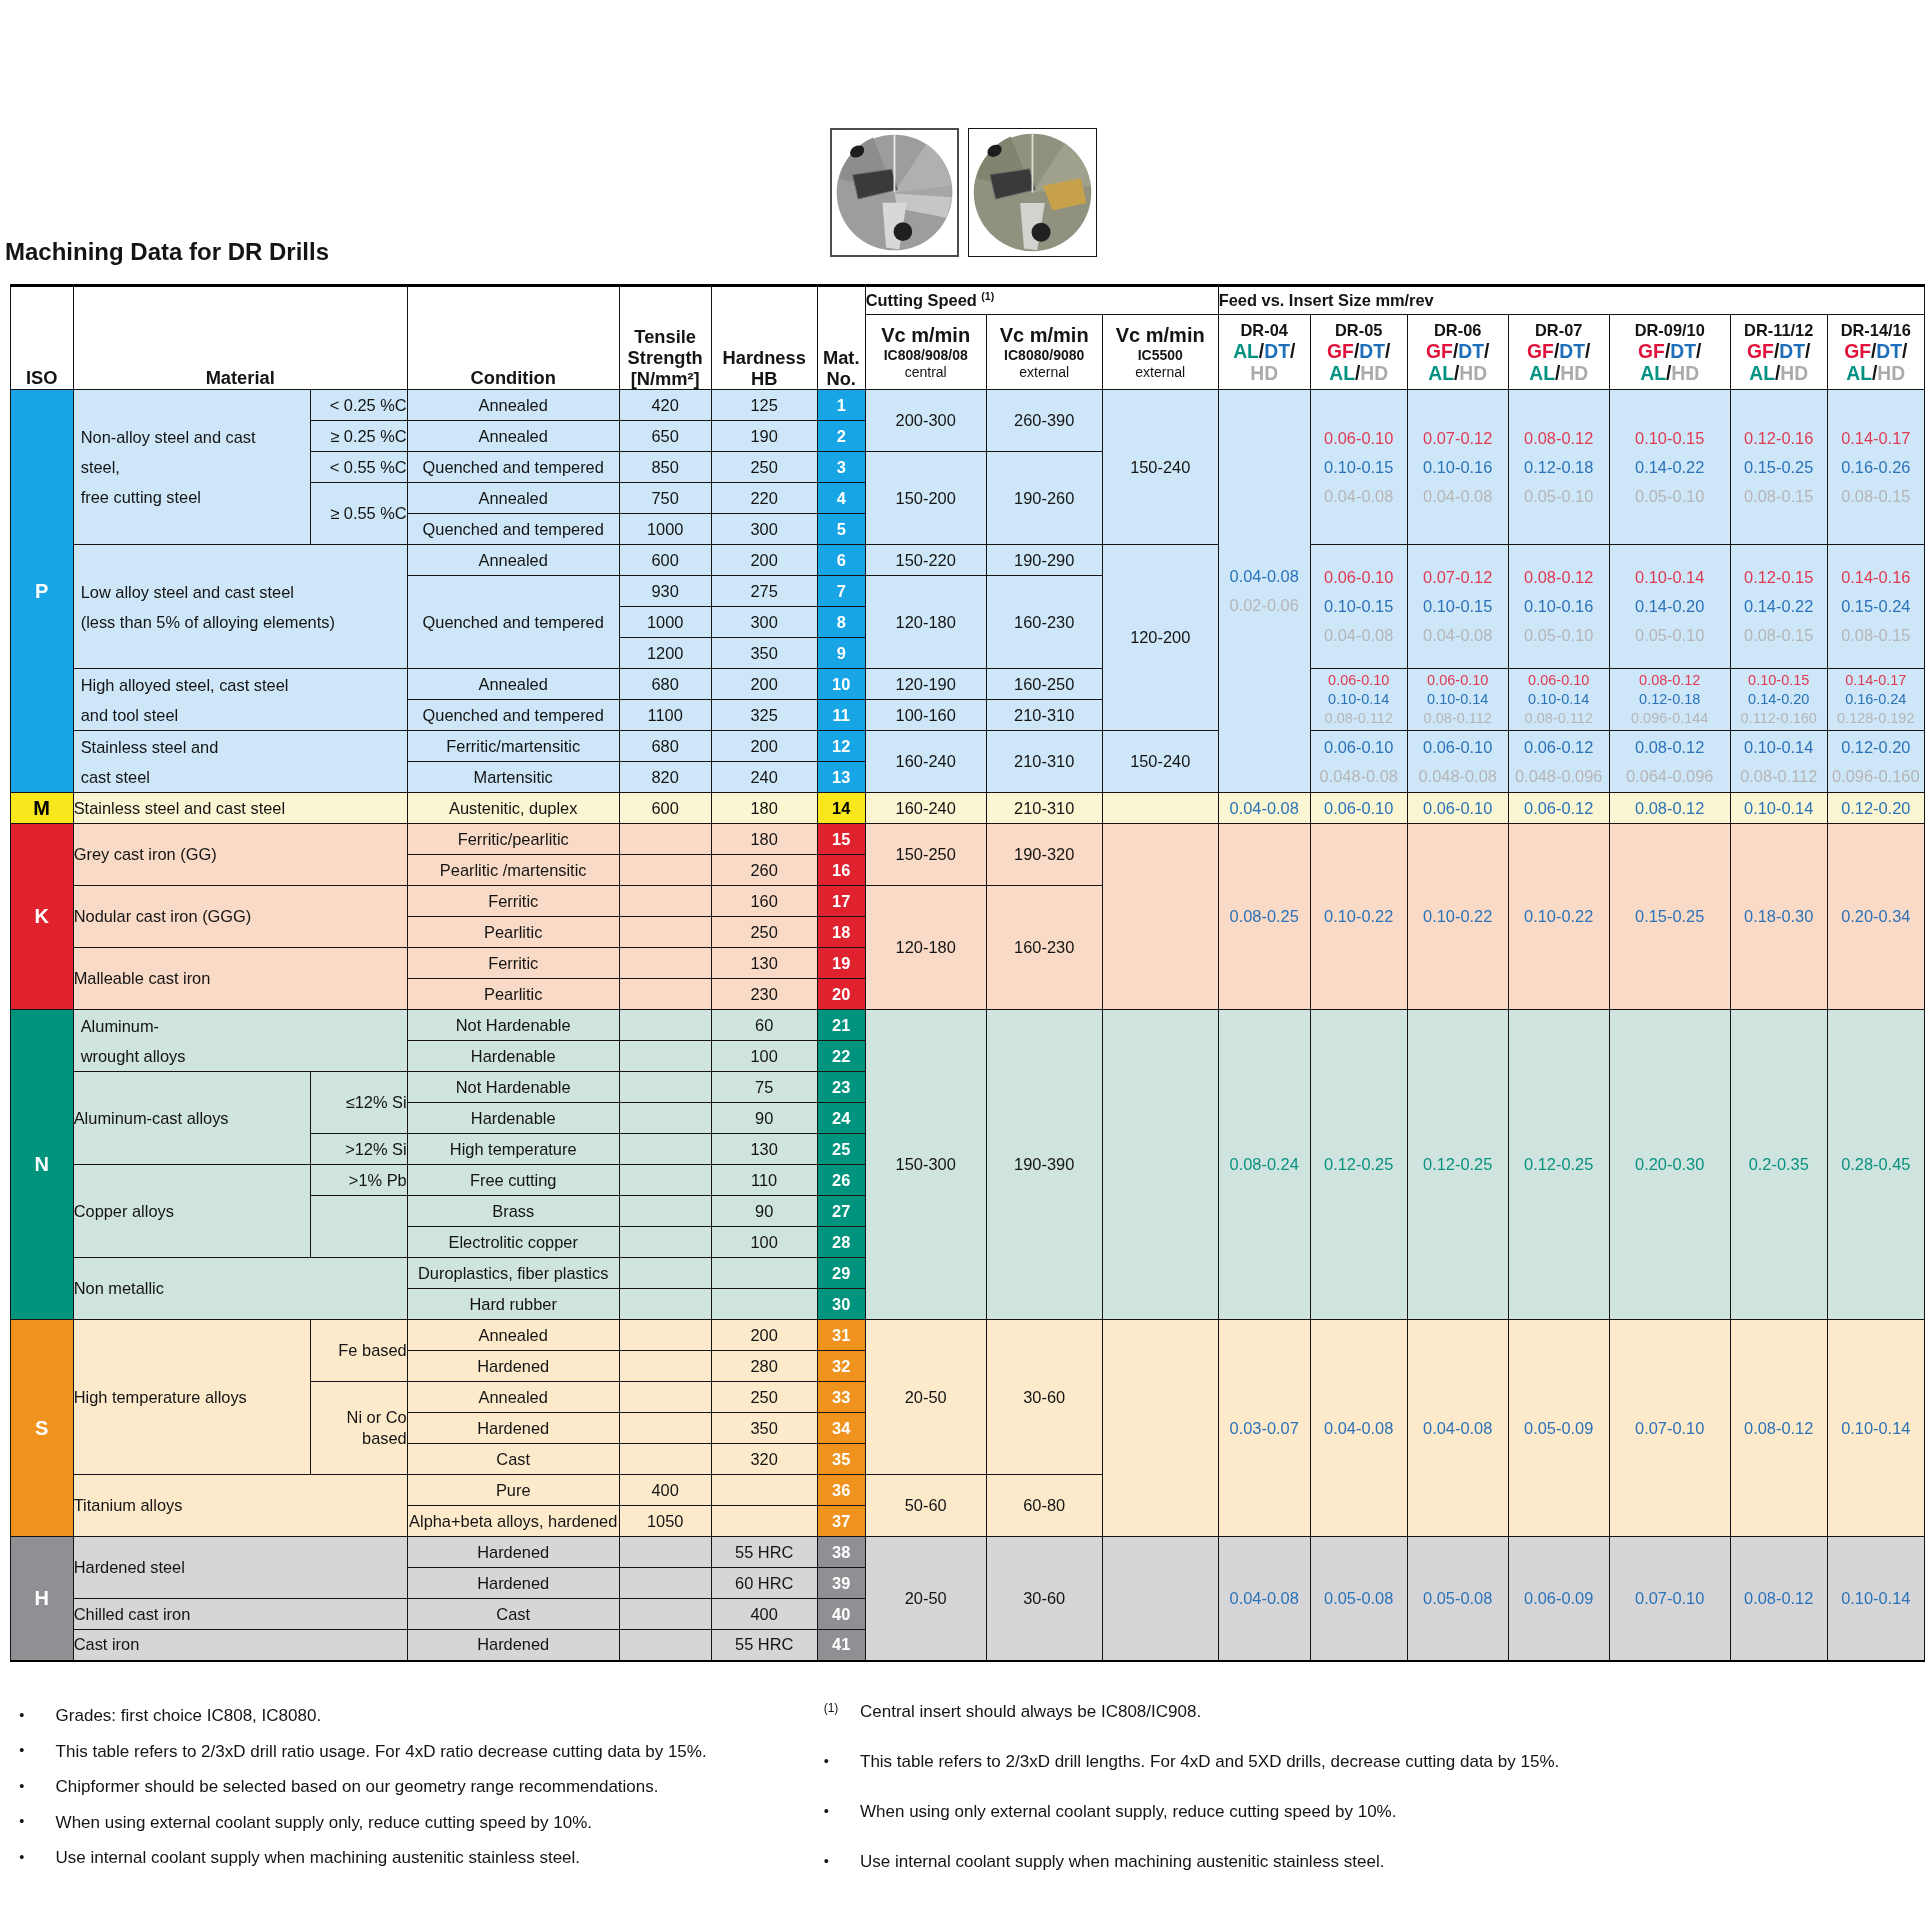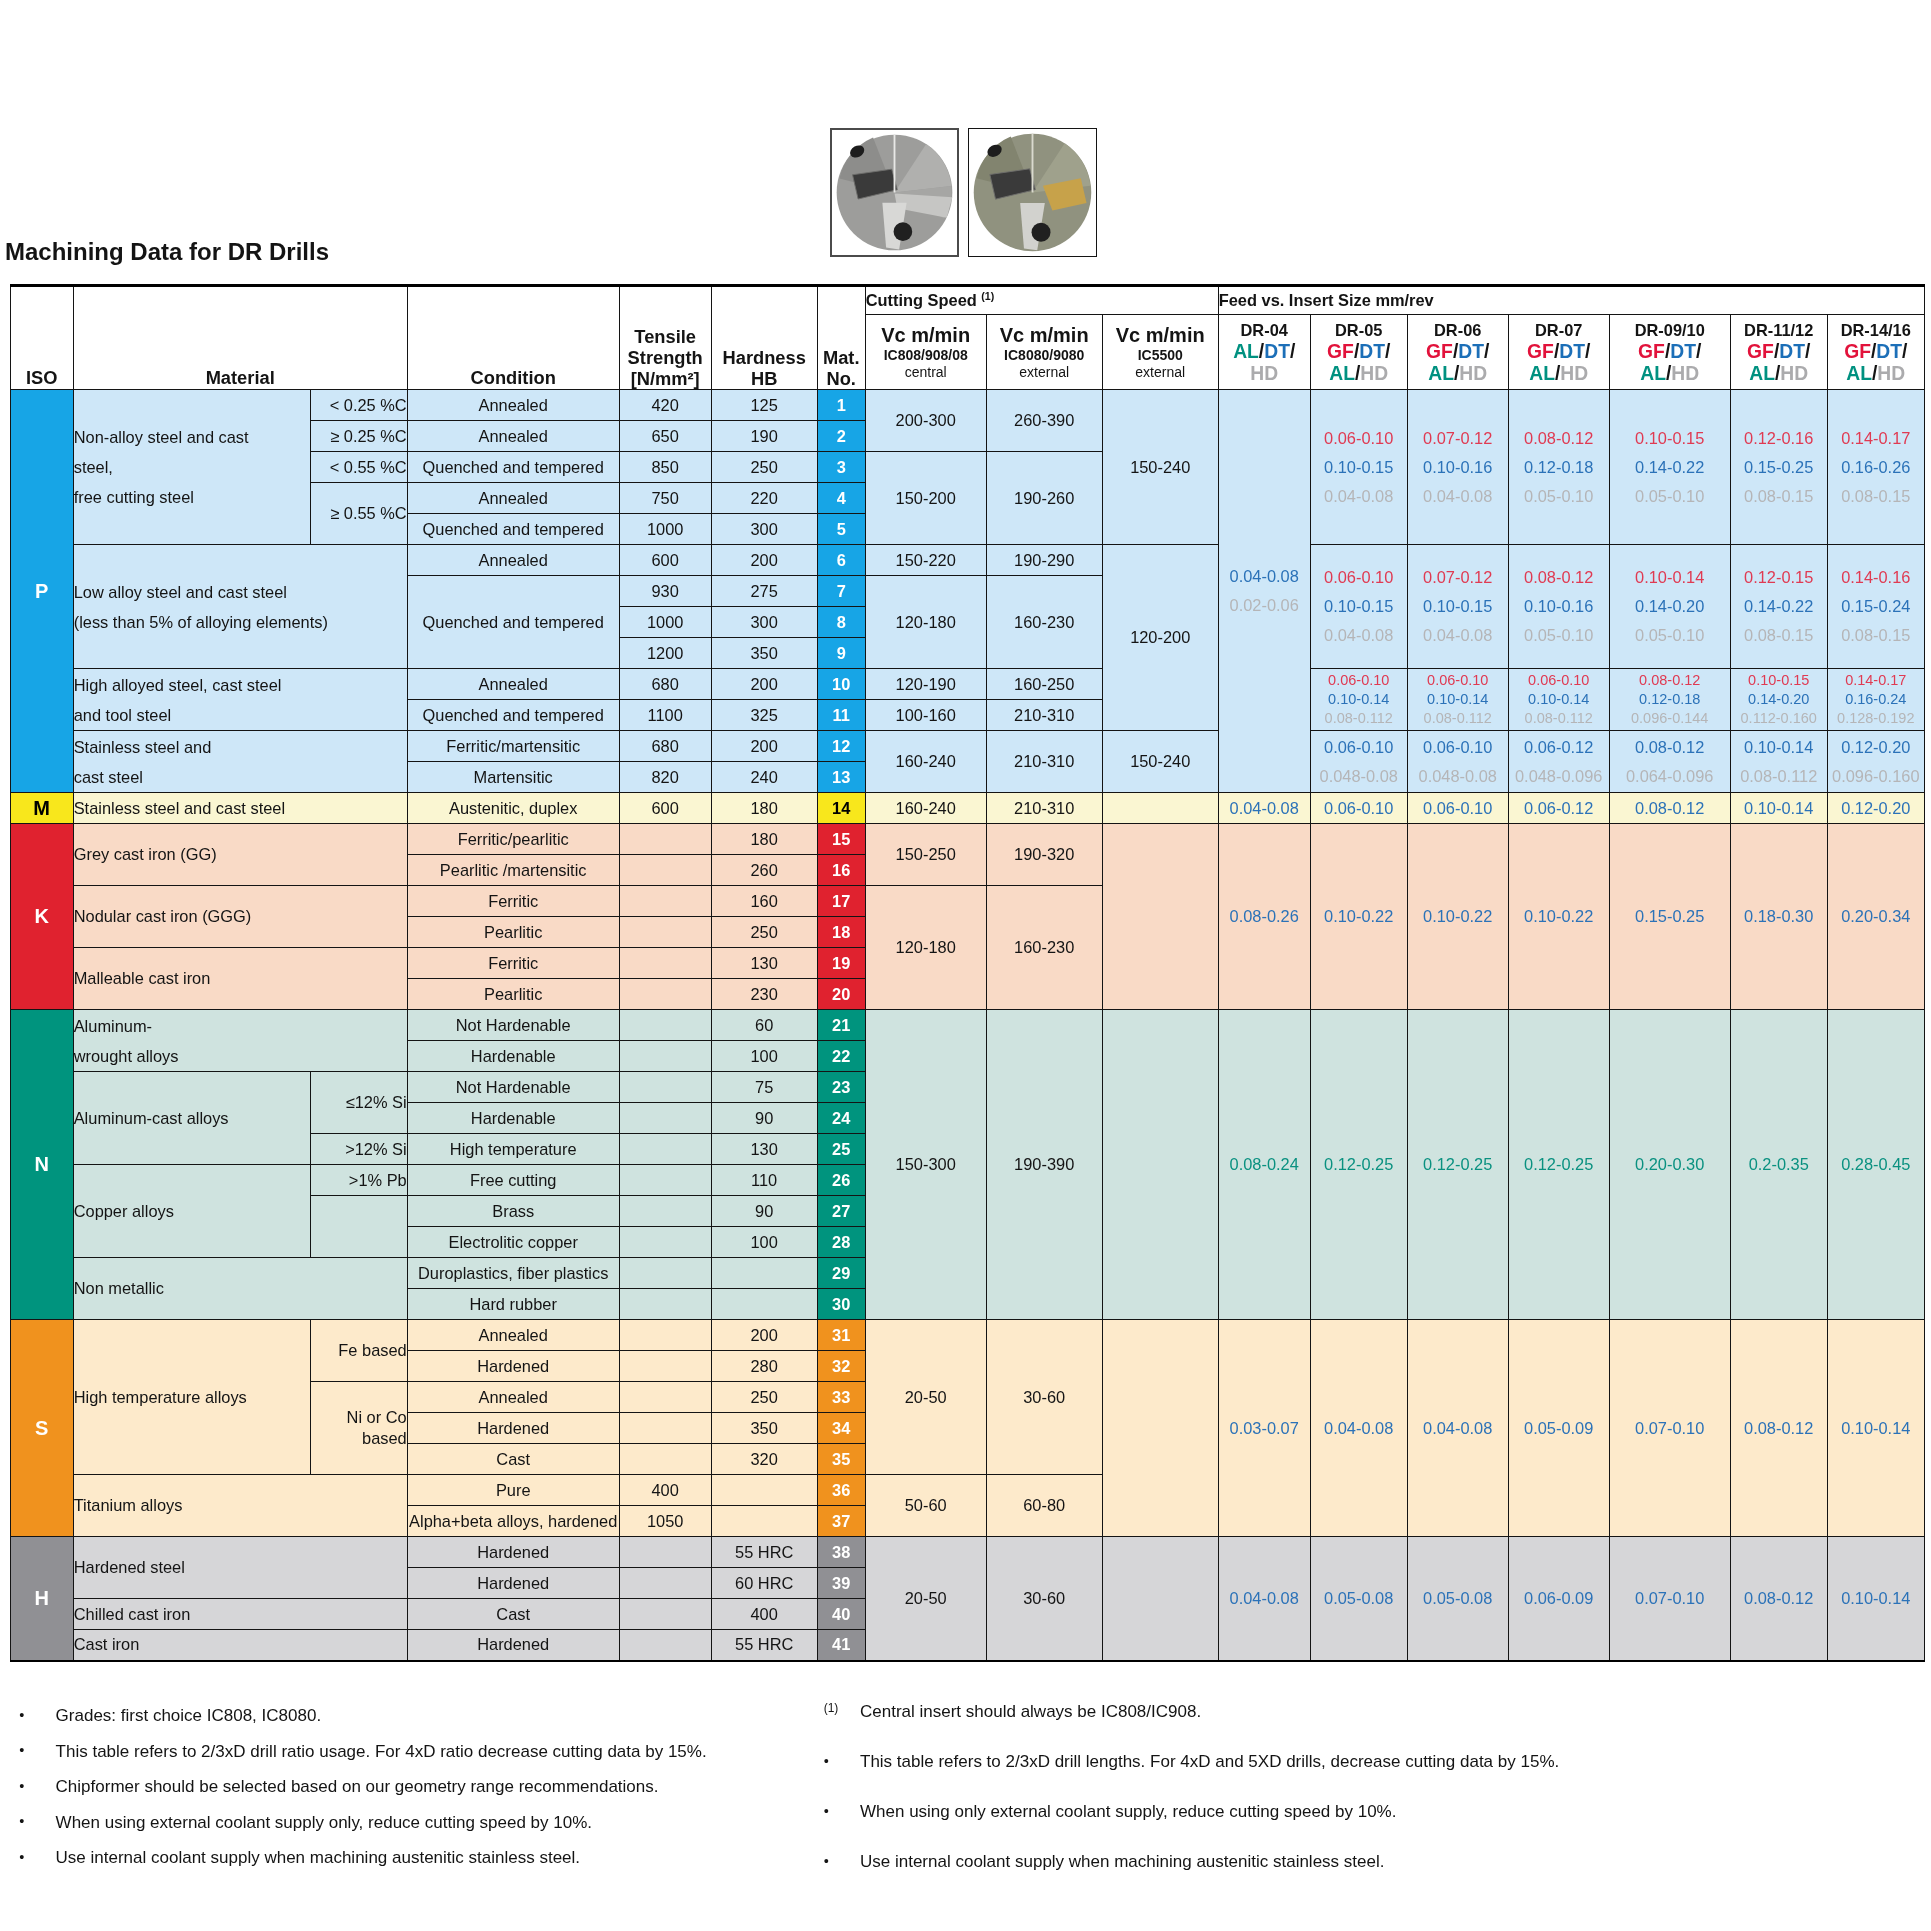--- a/index.html
+++ b/index.html
@@ -38,21 +38,21 @@
   .h-vc .vl2 { font-size:14px; font-weight:normal; line-height:18.3px; }
   .h-dr   { vertical-align:middle; text-align:center; }
   .h-dr .drname  { font-size:16.4px; line-height:21px; font-weight:bold; }
   .h-dr .drparts { font-size:19.3px; line-height:22px; font-weight:bold; }
   .hc-r{color:#E2123B} .hc-b{color:#1C6FB8} .hc-t{color:#009180} .hc-g{color:#ABABAD} .hc-k{color:#141414}
 
   tbody tr { height:31px; }
   tbody td { text-align:center; font-size:16.4px; vertical-align:middle; }
   .c-iso  { font-size:20px; font-weight:bold; color:#fff; border-right:1.9px solid #000; }
   .c-mat  { text-align:left; padding-left:23px; border-right-style:none; }
-  .c-mat div { line-height:30px; }
+  .c-mat div { line-height:30px;padding-left:7px; }
   .c-qual { text-align:right; padding-right:7.7px; border-left-style:none; }
   .c-qual div { line-height:21px; }
   .c-no   { font-weight:bold; color:#fff; border-left:1.9px solid #000; border-right:1.9px solid #000; }
   .c-feed div { line-height:29px; }
   .c-feed.tight div { line-height:19px; font-size:14.5px; }
   .fc-r{color:#E03A52} .fc-b{color:#2B72B8} .fc-g{color:#B5B5B7} .fc-t{color:#0A9180}
 
   tr.grp-start > td { border-top:2.4px solid #000; }
   tr.sec-start > td { border-top:3.4px solid #000; }
   .hrow2 th { border-bottom:1.9px solid #000; }
@@ -471,21 +471,21 @@
         <td class="c-iso" rowspan="6">K</td>
         <td class="c-mat" rowspan="2" colspan="2">Grey cast iron  (GG)</td>
         <td class="c-cond">Ferritic/pearlitic</td>
         <td class="c-num"></td>
         <td class="c-num">180</td>
         <td class="c-no">15</td>
         <td class="c-vc" rowspan="2">150-250</td>
         <td class="c-vc" rowspan="2">190-320</td>
         <td class="c-vc" rowspan="6"></td>
         <td class="c-feed" rowspan="6">
-          <div class="fc-b">0.08-0.26</div>
+          <div class="fc-b">0.08-0.25</div>
         </td>
         <td class="c-feed" rowspan="6">
           <div class="fc-b">0.10-0.22</div>
         </td>
         <td class="c-feed" rowspan="6">
           <div class="fc-b">0.10-0.22</div>
         </td>
         <td class="c-feed" rowspan="6">
           <div class="fc-b">0.10-0.22</div>
         </td>

